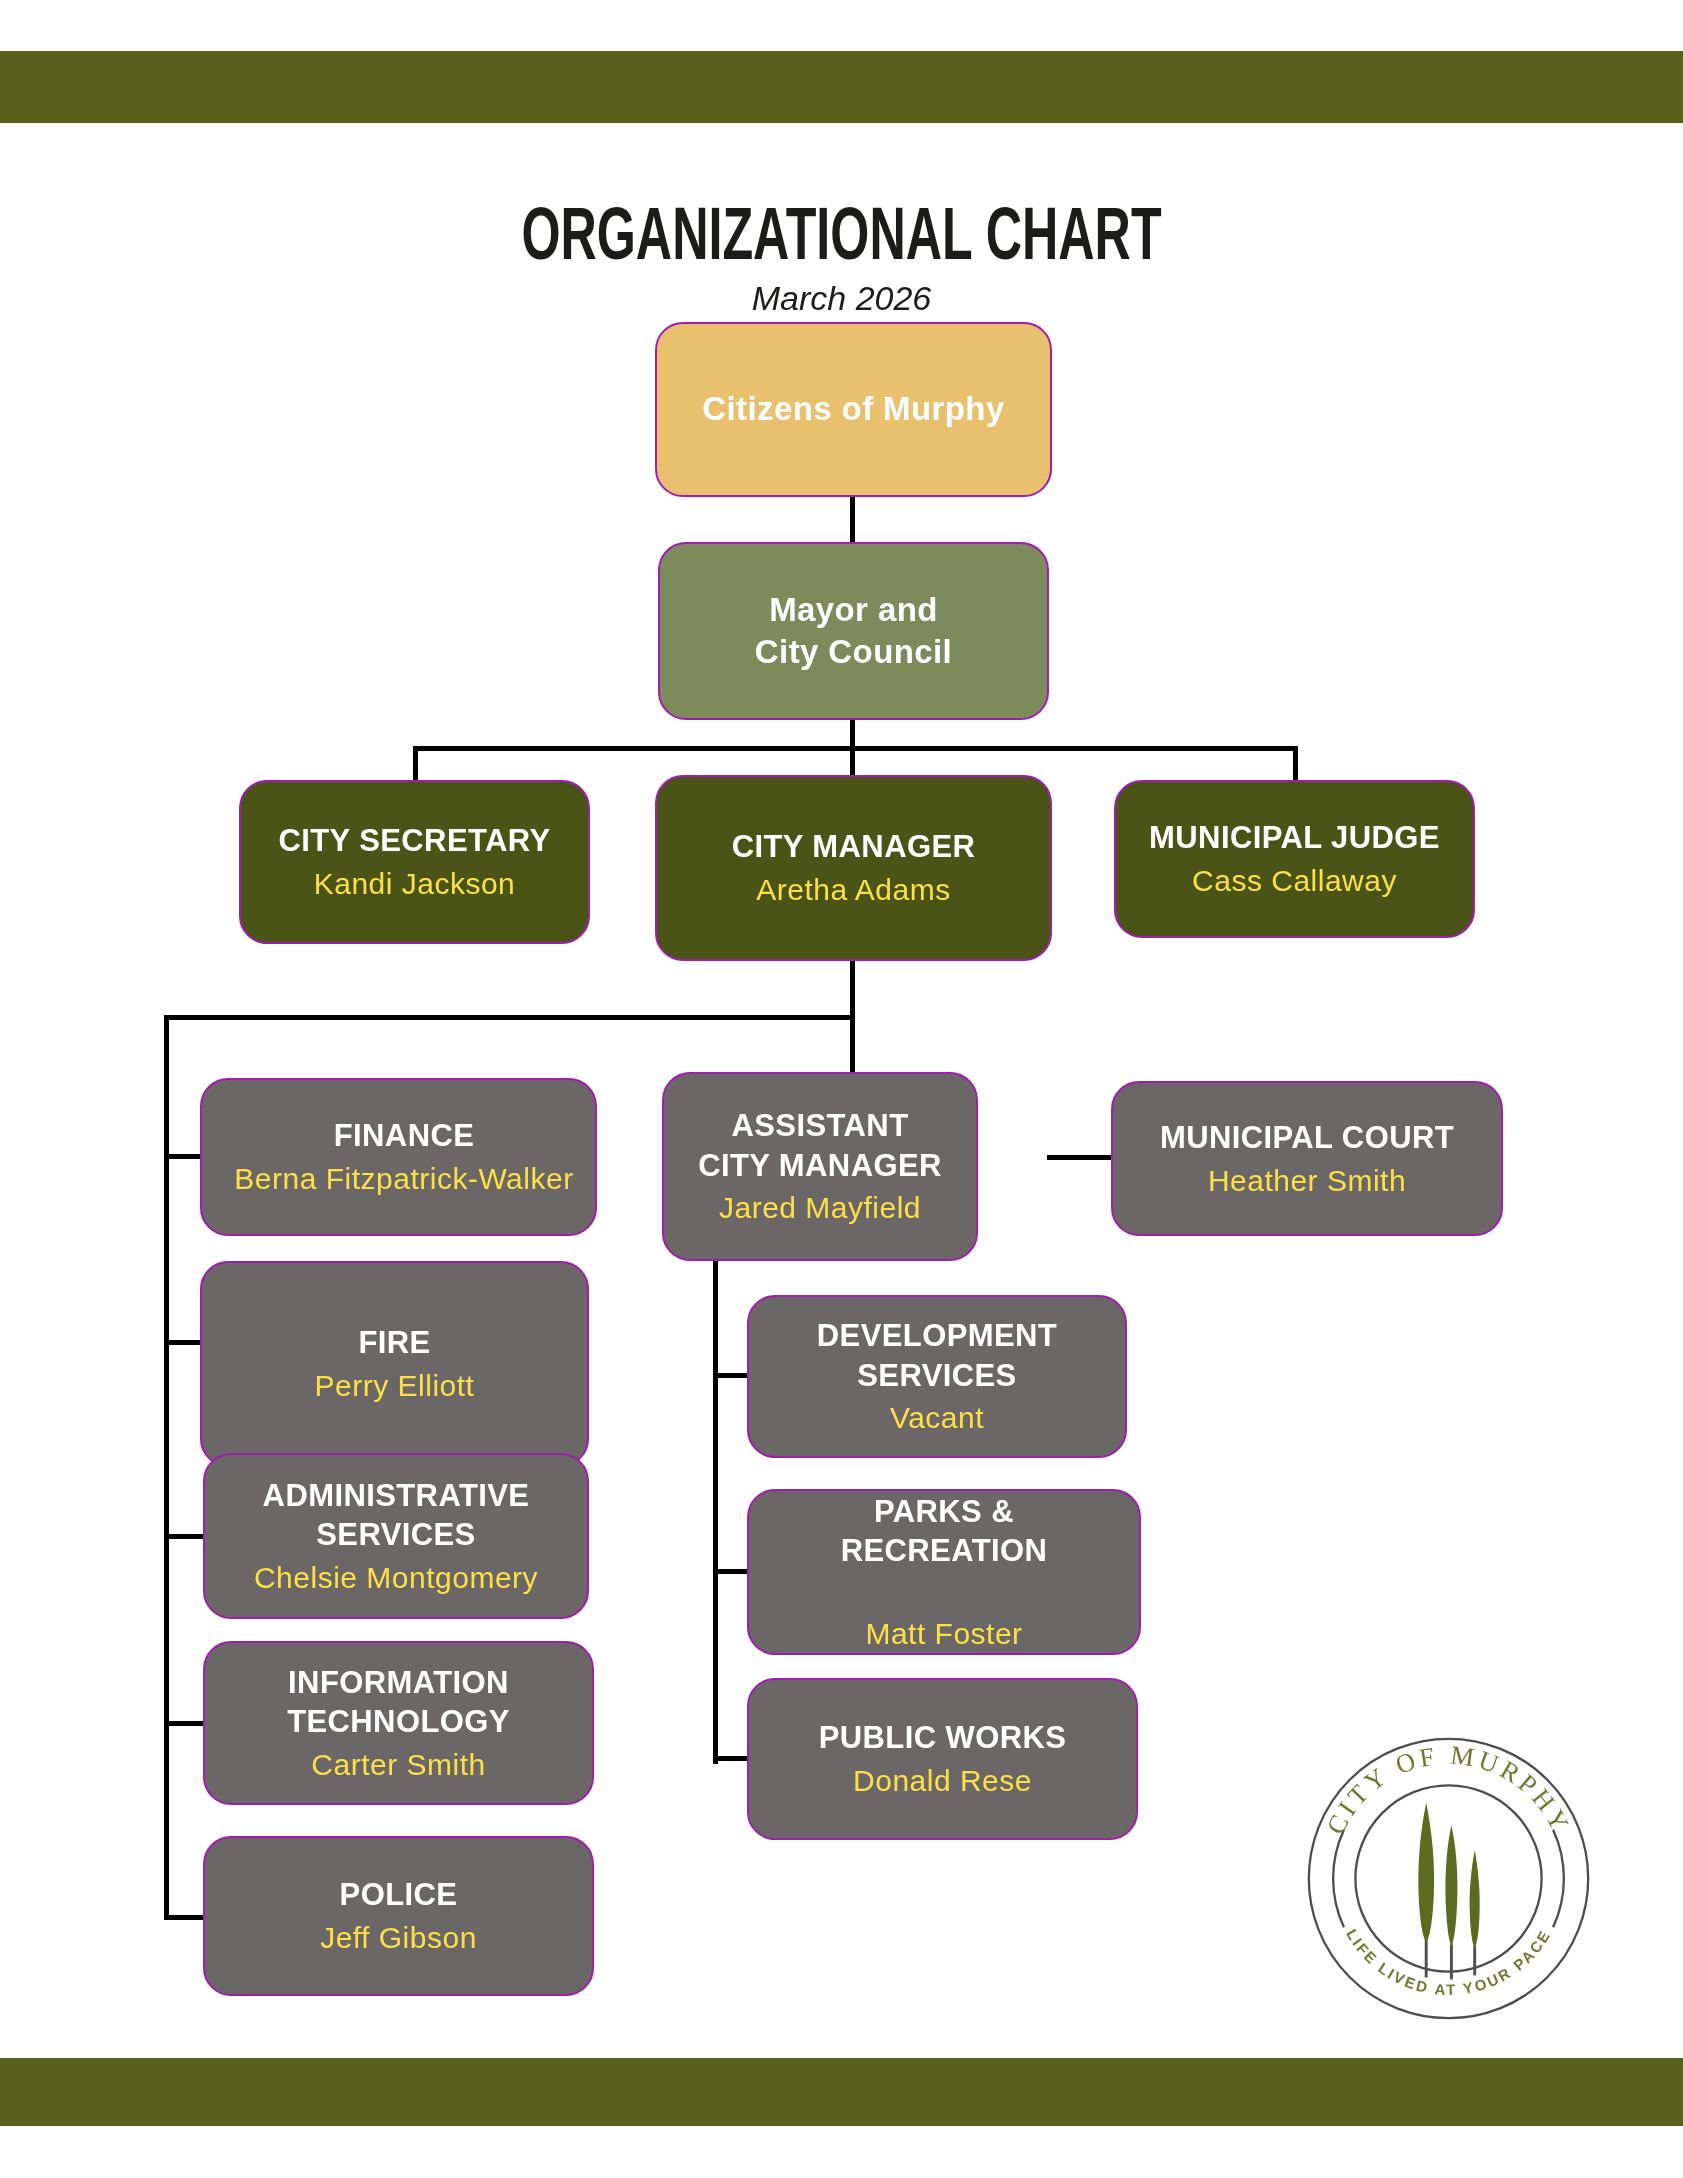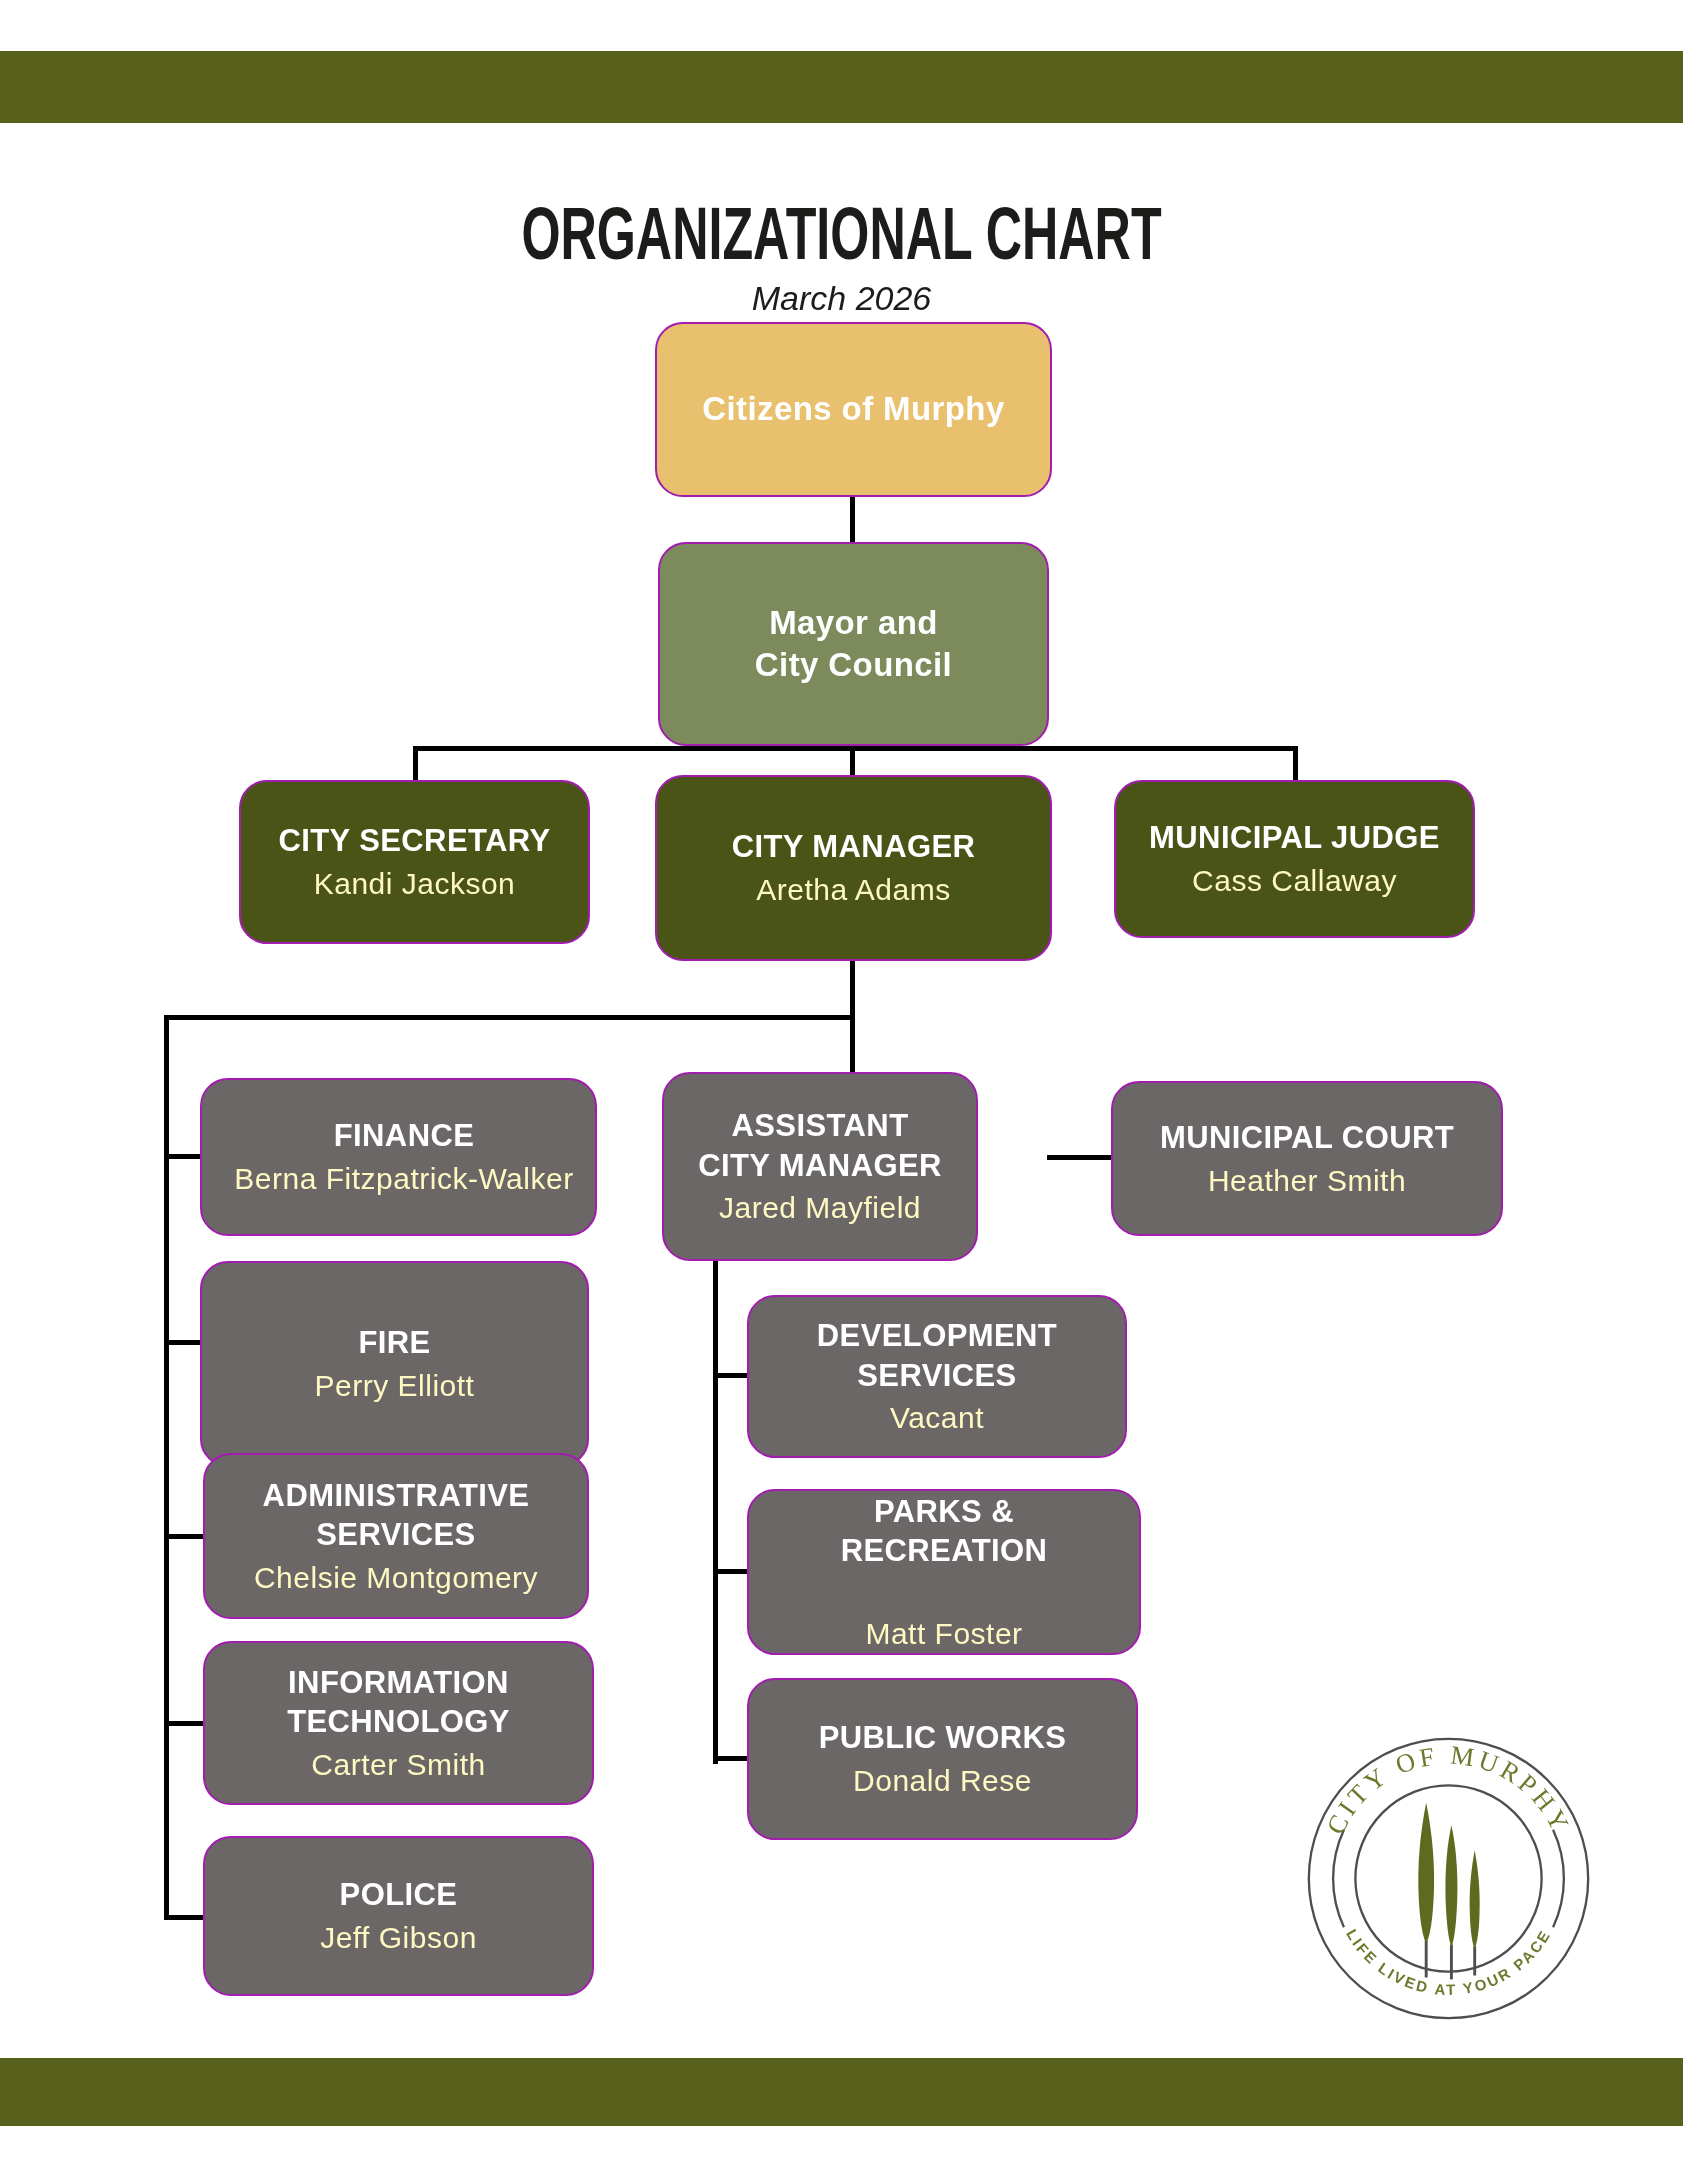--- a/index.html
+++ b/index.html
@@ -17,31 +17,31 @@
          font-style:italic;font-size:34px;color:#1c1c1a;}
 
   .ln{position:absolute;background:#000000;}
 
   .node{position:absolute;box-sizing:border-box;border:2px solid #a21caf;border-radius:28px;
         display:flex;flex-direction:column;align-items:center;justify-content:center;
         text-align:center;padding:6px 14px;}
   .node .t{font-weight:bold;color:#ffffff;font-size:31px;line-height:1.28;
            letter-spacing:0.4px;white-space:pre-line;}
   .node .t.big{font-size:33px;}
-  .node .n{font-weight:normal;color:#fef9c3;font-size:30px;line-height:1.25;
+  .node .n{font-weight:normal;color:#fde047;font-size:30px;line-height:1.25;
            letter-spacing:0.5px;margin-top:4px;}
 
   .tan{background:#e9c16e;}
   .sage{background:#7c8a5c;}
   .olive{background:#4b5417;}
   .gray{background:#6a6766;}
 
   
   .pos-citizens {left:655px; top:322px; width:397px;height:175px;}
-  .pos-mayor    {left:658px; top:542px; width:391px;height:204px;}
+  .pos-mayor    {left:658px; top:542px; width:391px;height:178px;}
   .pos-secretary{left:239px; top:780px; width:351px;height:164px;}
   .pos-manager  {left:655px; top:775px; width:397px;height:186px;}
   .pos-judge    {left:1114px;top:780px; width:361px;height:158px;}
   .pos-finance  {left:200px; top:1078px;width:397px;height:158px;padding-left:25px;}
   .pos-fire     {left:200px; top:1261px;width:389px;height:206px;}
   .pos-admin    {left:203px; top:1453px;width:386px;height:166px;}
   .pos-it       {left:203px; top:1641px;width:391px;height:164px;}
   .pos-police   {left:203px; top:1836px;width:391px;height:160px;}
   .pos-acm      {left:662px; top:1072px;width:316px;height:189px;}
   .pos-court    {left:1111px;top:1081px;width:392px;height:155px;}

